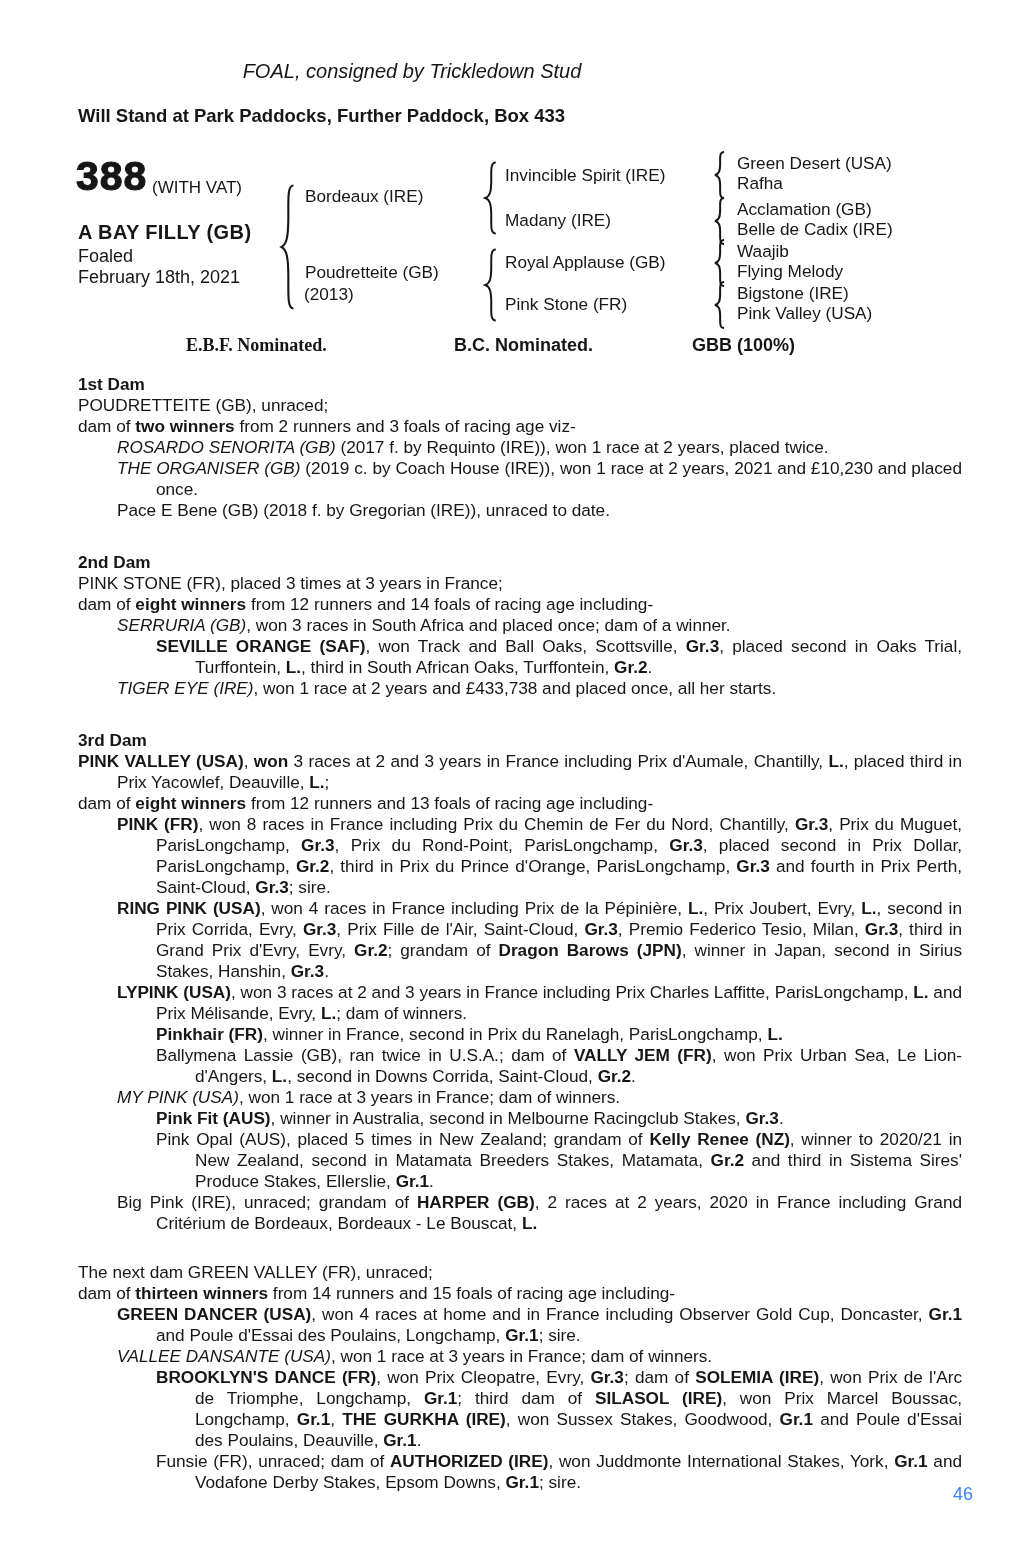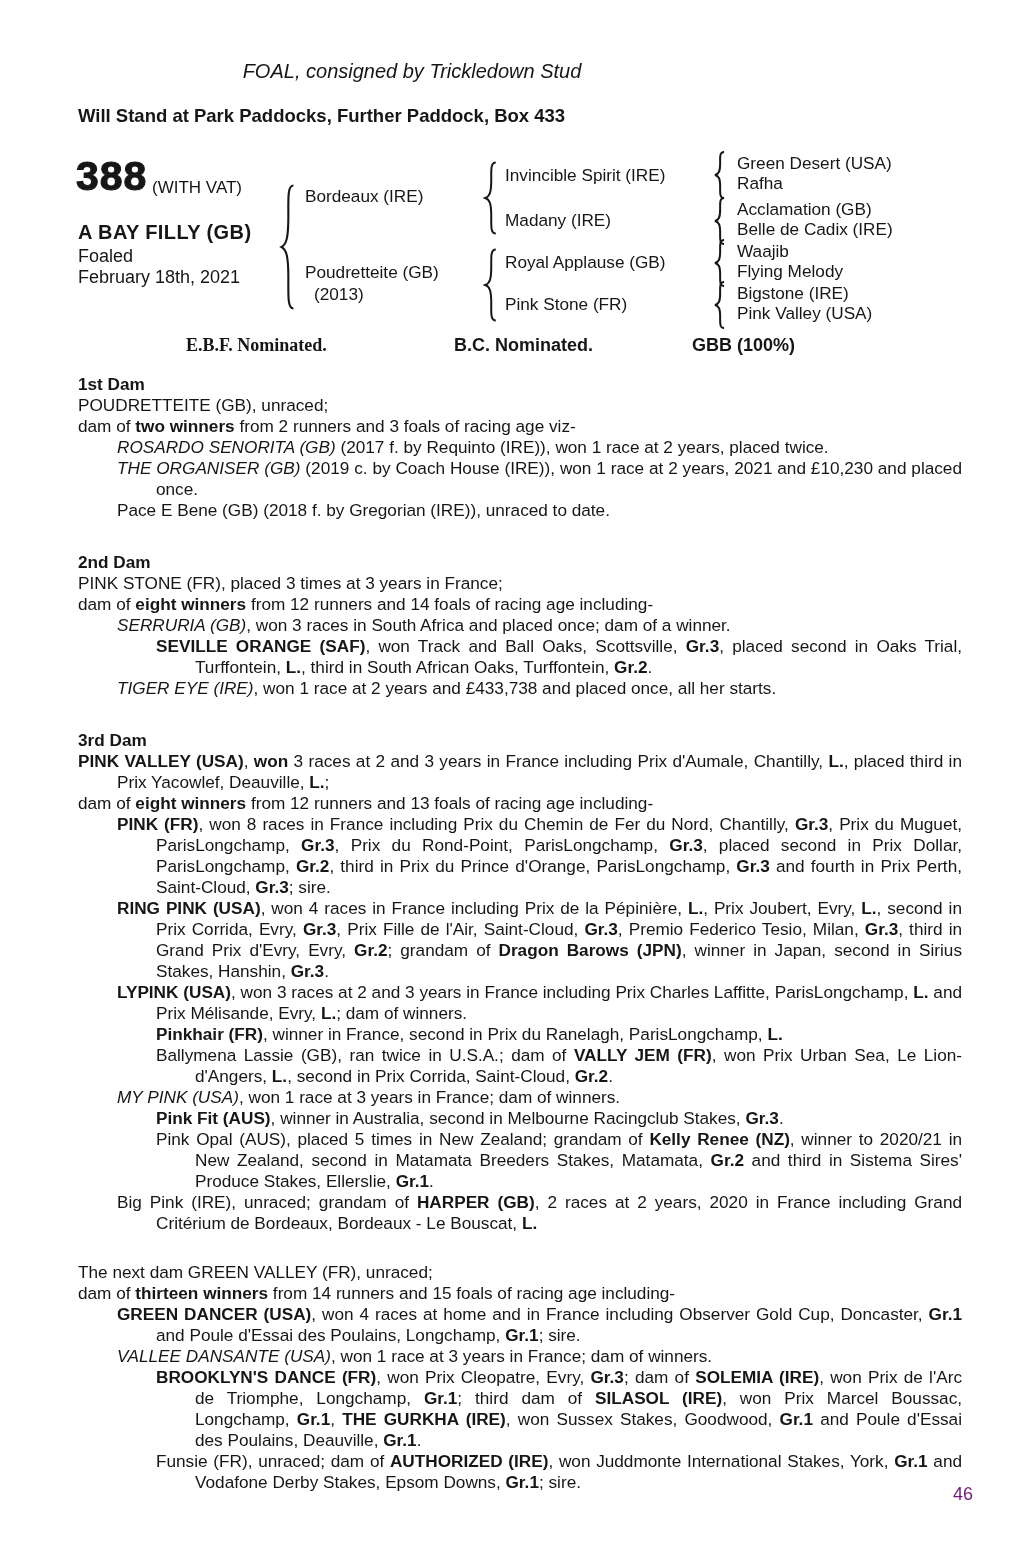--- a/index.html
+++ b/index.html
@@ -16,26 +16,26 @@
   .abs{position:absolute;white-space:nowrap;}
   .title{top:60px;left:0;width:824px;text-align:center;font-style:italic;font-size:20px;white-space:nowrap;}
   .stand{top:105px;left:78px;font-weight:700;font-size:18.5px;}
   .lotnum{top:153px;left:76px;font-size:41px;font-weight:700;letter-spacing:1px;-webkit-text-stroke:1.1px #161616;}
   .vat{top:178px;left:152px;font-size:17px;}
   .horse{top:221px;left:78px;font-weight:700;font-size:20px;letter-spacing:.4px;}
   .foaled{top:246px;left:78px;font-size:18px;}
   .fdate{top:267px;left:78px;font-size:18px;}
   .nom{top:335px;font-weight:700;font-size:18px;}
   .nom.ebf{left:186px;font-family:Liberation Serif, serif;} .nom.bc{left:454px;} .nom.gbb{left:692px;}
-  .pagenum{top:1484px;left:953px;font-size:18px;color:#701a75;}
+  .pagenum{top:1484px;left:953px;font-size:18px;color:#3b82f6;}
   
   .ped{position:absolute;font-size:17.2px;white-space:nowrap;}
   .sire{left:305px;top:186px;}
   .dam{left:305px;top:262px;}
-  .damyear{left:314px;top:284px;}
+  .damyear{left:304px;top:284px;}
   .g3-1{left:505px;top:165px;} .g3-2{left:505px;top:210px;}
   .g3-3{left:505px;top:252px;} .g3-4{left:505px;top:294px;}
   .g4{left:737px;}
   .g4-1{top:153px;} .g4-2{top:173px;}
   .g4-3{top:199px;} .g4-4{top:219px;}
   .g4-5{top:241px;} .g4-6{top:261px;}
   .g4-7{top:283px;} .g4-8{top:303px;}
   .brace{position:absolute;}
   .brace svg{display:block;width:100%;height:100%;}
   .b1{left:279px;top:183px;width:17px;height:128px;}
@@ -153,21 +153,21 @@
         <p class="e1"><span class="italic">TIGER EYE (IRE)</span><span class="">, won 1 race at 2 years and £433,738 and placed once, all her starts.</span></p>
       </div>
       <div class="section">
         <div class="sec-heading">3rd Dam</div>
         <p class="p0h"><span class="bold ">PINK VALLEY (USA)</span><span class="">, </span><span class="bold ">won</span><span class=""> 3 races at 2 and 3 years in France including Prix d'Aumale, Chantilly, </span><span class="bold ">L.</span><span class="">, placed third in Prix Yacowlef, Deauville, </span><span class="bold ">L.</span><span class="">;</span></p>
         <p class="p0"><span class="">dam of </span><span class="bold ">eight winners</span><span class=""> from 12 runners and 13 foals of racing age including-</span></p>
         <p class="e1"><span class="bold ">PINK (FR)</span><span class="">, won 8 races in France including Prix du Chemin de Fer du Nord, Chantilly, </span><span class="bold ">Gr.3</span><span class="">, Prix du Muguet, ParisLongchamp, </span><span class="bold ">Gr.3</span><span class="">, Prix du Rond-Point, ParisLongchamp, </span><span class="bold ">Gr.3</span><span class="">, placed second in Prix Dollar, ParisLongchamp, </span><span class="bold ">Gr.2</span><span class="">, third in Prix du Prince d'Orange, ParisLongchamp, </span><span class="bold ">Gr.3</span><span class=""> and fourth in Prix Perth, Saint-Cloud, </span><span class="bold ">Gr.3</span><span class="">; sire.</span></p>
         <p class="e1"><span class="bold ">RING PINK (USA)</span><span class="">, won 4 races in France including Prix de la Pépinière, </span><span class="bold ">L.</span><span class="">, Prix Joubert, Evry, </span><span class="bold ">L.</span><span class="">, second in Prix Corrida, Evry, </span><span class="bold ">Gr.3</span><span class="">, Prix Fille de l'Air, Saint-Cloud, </span><span class="bold ">Gr.3</span><span class="">, Premio Federico Tesio, Milan, </span><span class="bold ">Gr.3</span><span class="">, third in Grand Prix d'Evry, Evry, </span><span class="bold ">Gr.2</span><span class="">; grandam of </span><span class="bold ">Dragon Barows (JPN)</span><span class="">, winner in Japan, second in Sirius Stakes, Hanshin, </span><span class="bold ">Gr.3</span><span class="">.</span></p>
         <p class="e1"><span class="bold ">LYPINK (USA)</span><span class="">, won 3 races at 2 and 3 years in France including Prix Charles Laffitte, ParisLongchamp, </span><span class="bold ">L.</span><span class=""> and Prix Mélisande, Evry, </span><span class="bold ">L.</span><span class="">; dam of winners.</span></p>
         <p class="e2"><span class="bold ">Pinkhair (FR)</span><span class="">, winner in France, second in Prix du Ranelagh, ParisLongchamp, </span><span class="bold ">L.</span></p>
-        <p class="e2"><span class="">Ballymena Lassie (GB), ran twice in U.S.A.; dam of </span><span class="bold ">VALLY JEM (FR)</span><span class="">, won Prix Urban Sea, Le Lion-d'Angers, </span><span class="bold ">L.</span><span class="">, second in Prix Corrida, Saint-Cloud, </span><span class="bold ">Gr.2</span><span class="">.</span></p>
+        <p class="e2"><span class="">Ballymena Lassie (GB), ran twice in U.S.A.; dam of </span><span class="bold ">VALLY JEM (FR)</span><span class="">, won Prix Urban Sea, Le Lion-d'Angers, </span><span class="bold ">L.</span><span class="">, second in Downs Corrida, Saint-Cloud, </span><span class="bold ">Gr.2</span><span class="">.</span></p>
         <p class="e1"><span class="italic">MY PINK (USA)</span><span class="">, won 1 race at 3 years in France; dam of winners.</span></p>
         <p class="e2"><span class="bold ">Pink Fit (AUS)</span><span class="">, winner in Australia, second in Melbourne Racingclub Stakes, </span><span class="bold ">Gr.3</span><span class="">.</span></p>
         <p class="e2"><span class="">Pink Opal (AUS), placed 5 times in New Zealand; grandam of </span><span class="bold ">Kelly Renee (NZ)</span><span class="">, winner to 2020/21 in New Zealand, second in Matamata Breeders Stakes, Matamata, </span><span class="bold ">Gr.2</span><span class=""> and third in Sistema Sires' Produce Stakes, Ellerslie, </span><span class="bold ">Gr.1</span><span class="">.</span></p>
         <p class="e1"><span class="">Big Pink (IRE), unraced; grandam of </span><span class="bold ">HARPER (GB)</span><span class="">, 2 races at 2 years, 2020 in France including Grand Critérium de Bordeaux, Bordeaux - Le Bouscat, </span><span class="bold ">L.</span></p>
       </div>
       <div class="section extra-gap">
         <p class="p0"><span class="">The next dam GREEN VALLEY (FR), unraced;</span></p>
         <p class="p0"><span class="">dam of </span><span class="bold ">thirteen winners</span><span class=""> from 14 runners and 15 foals of racing age including-</span></p>
         <p class="e1"><span class="bold ">GREEN DANCER (USA)</span><span class="">, won 4 races at home and in France including Observer Gold Cup, Doncaster, </span><span class="bold ">Gr.1</span><span class=""> and Poule d'Essai des Poulains, Longchamp, </span><span class="bold ">Gr.1</span><span class="">; sire.</span></p>
         <p class="e1"><span class="italic">VALLEE DANSANTE (USA)</span><span class="">, won 1 race at 3 years in France; dam of winners.</span></p>

